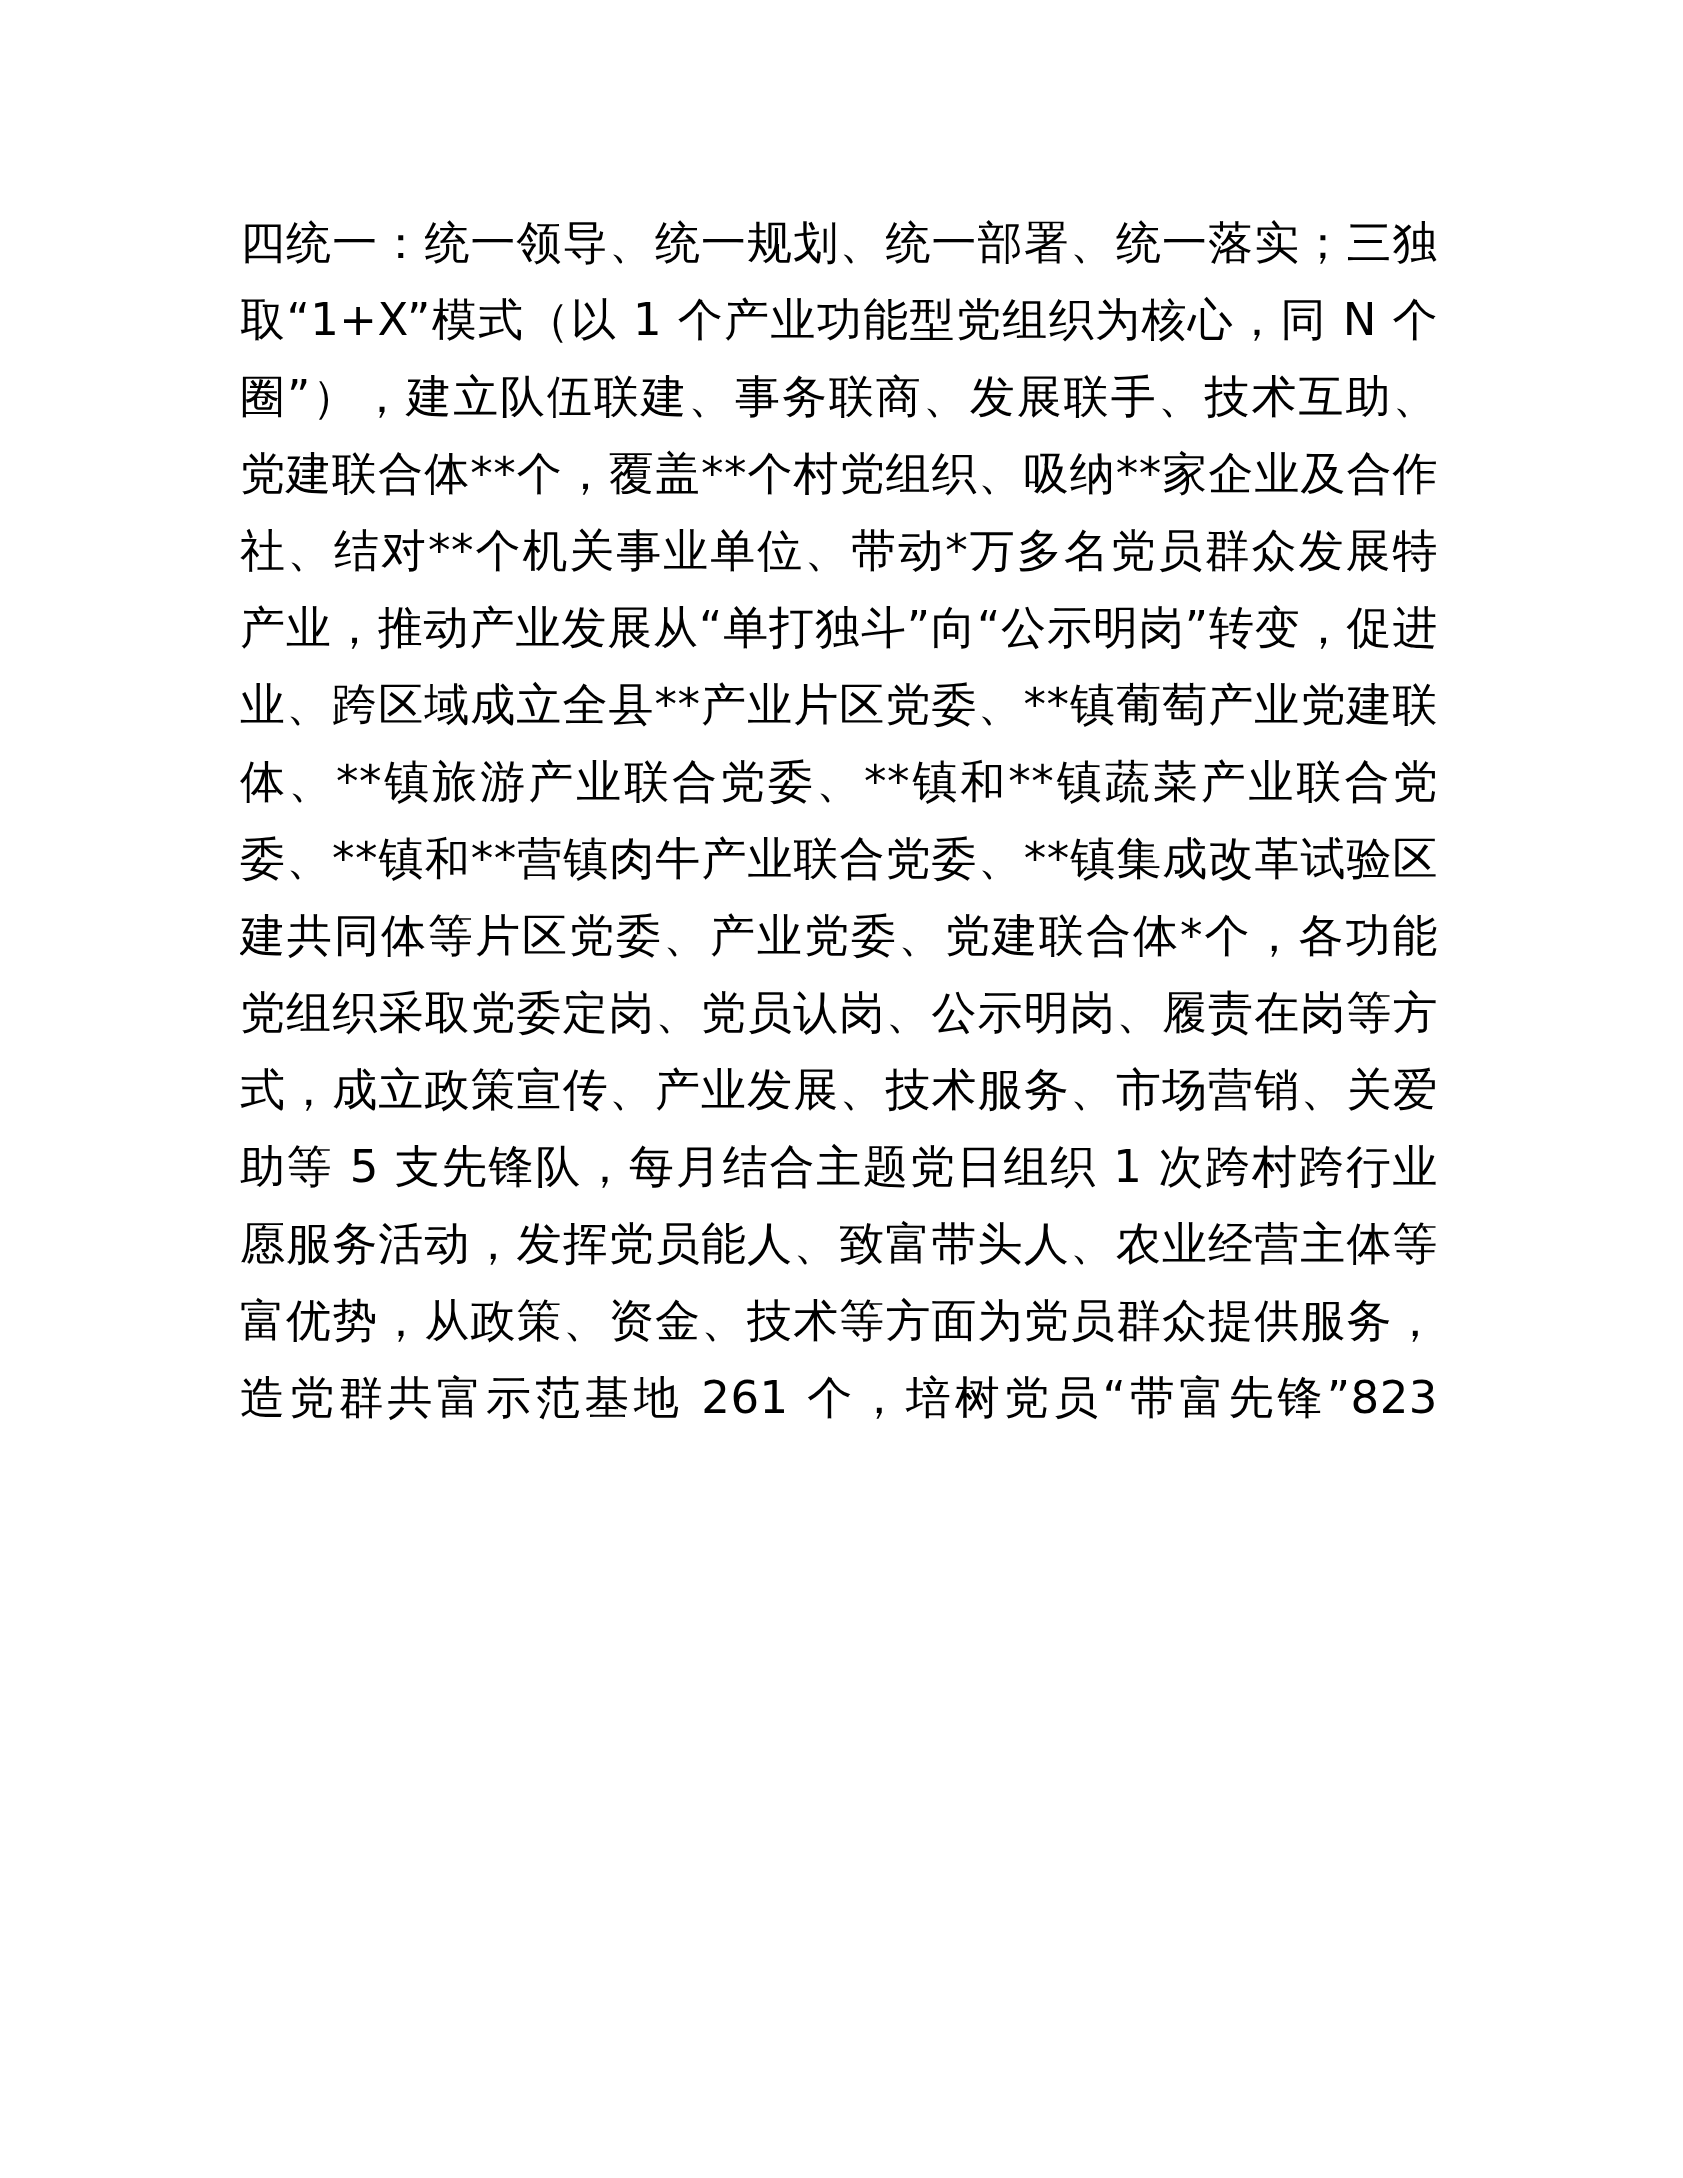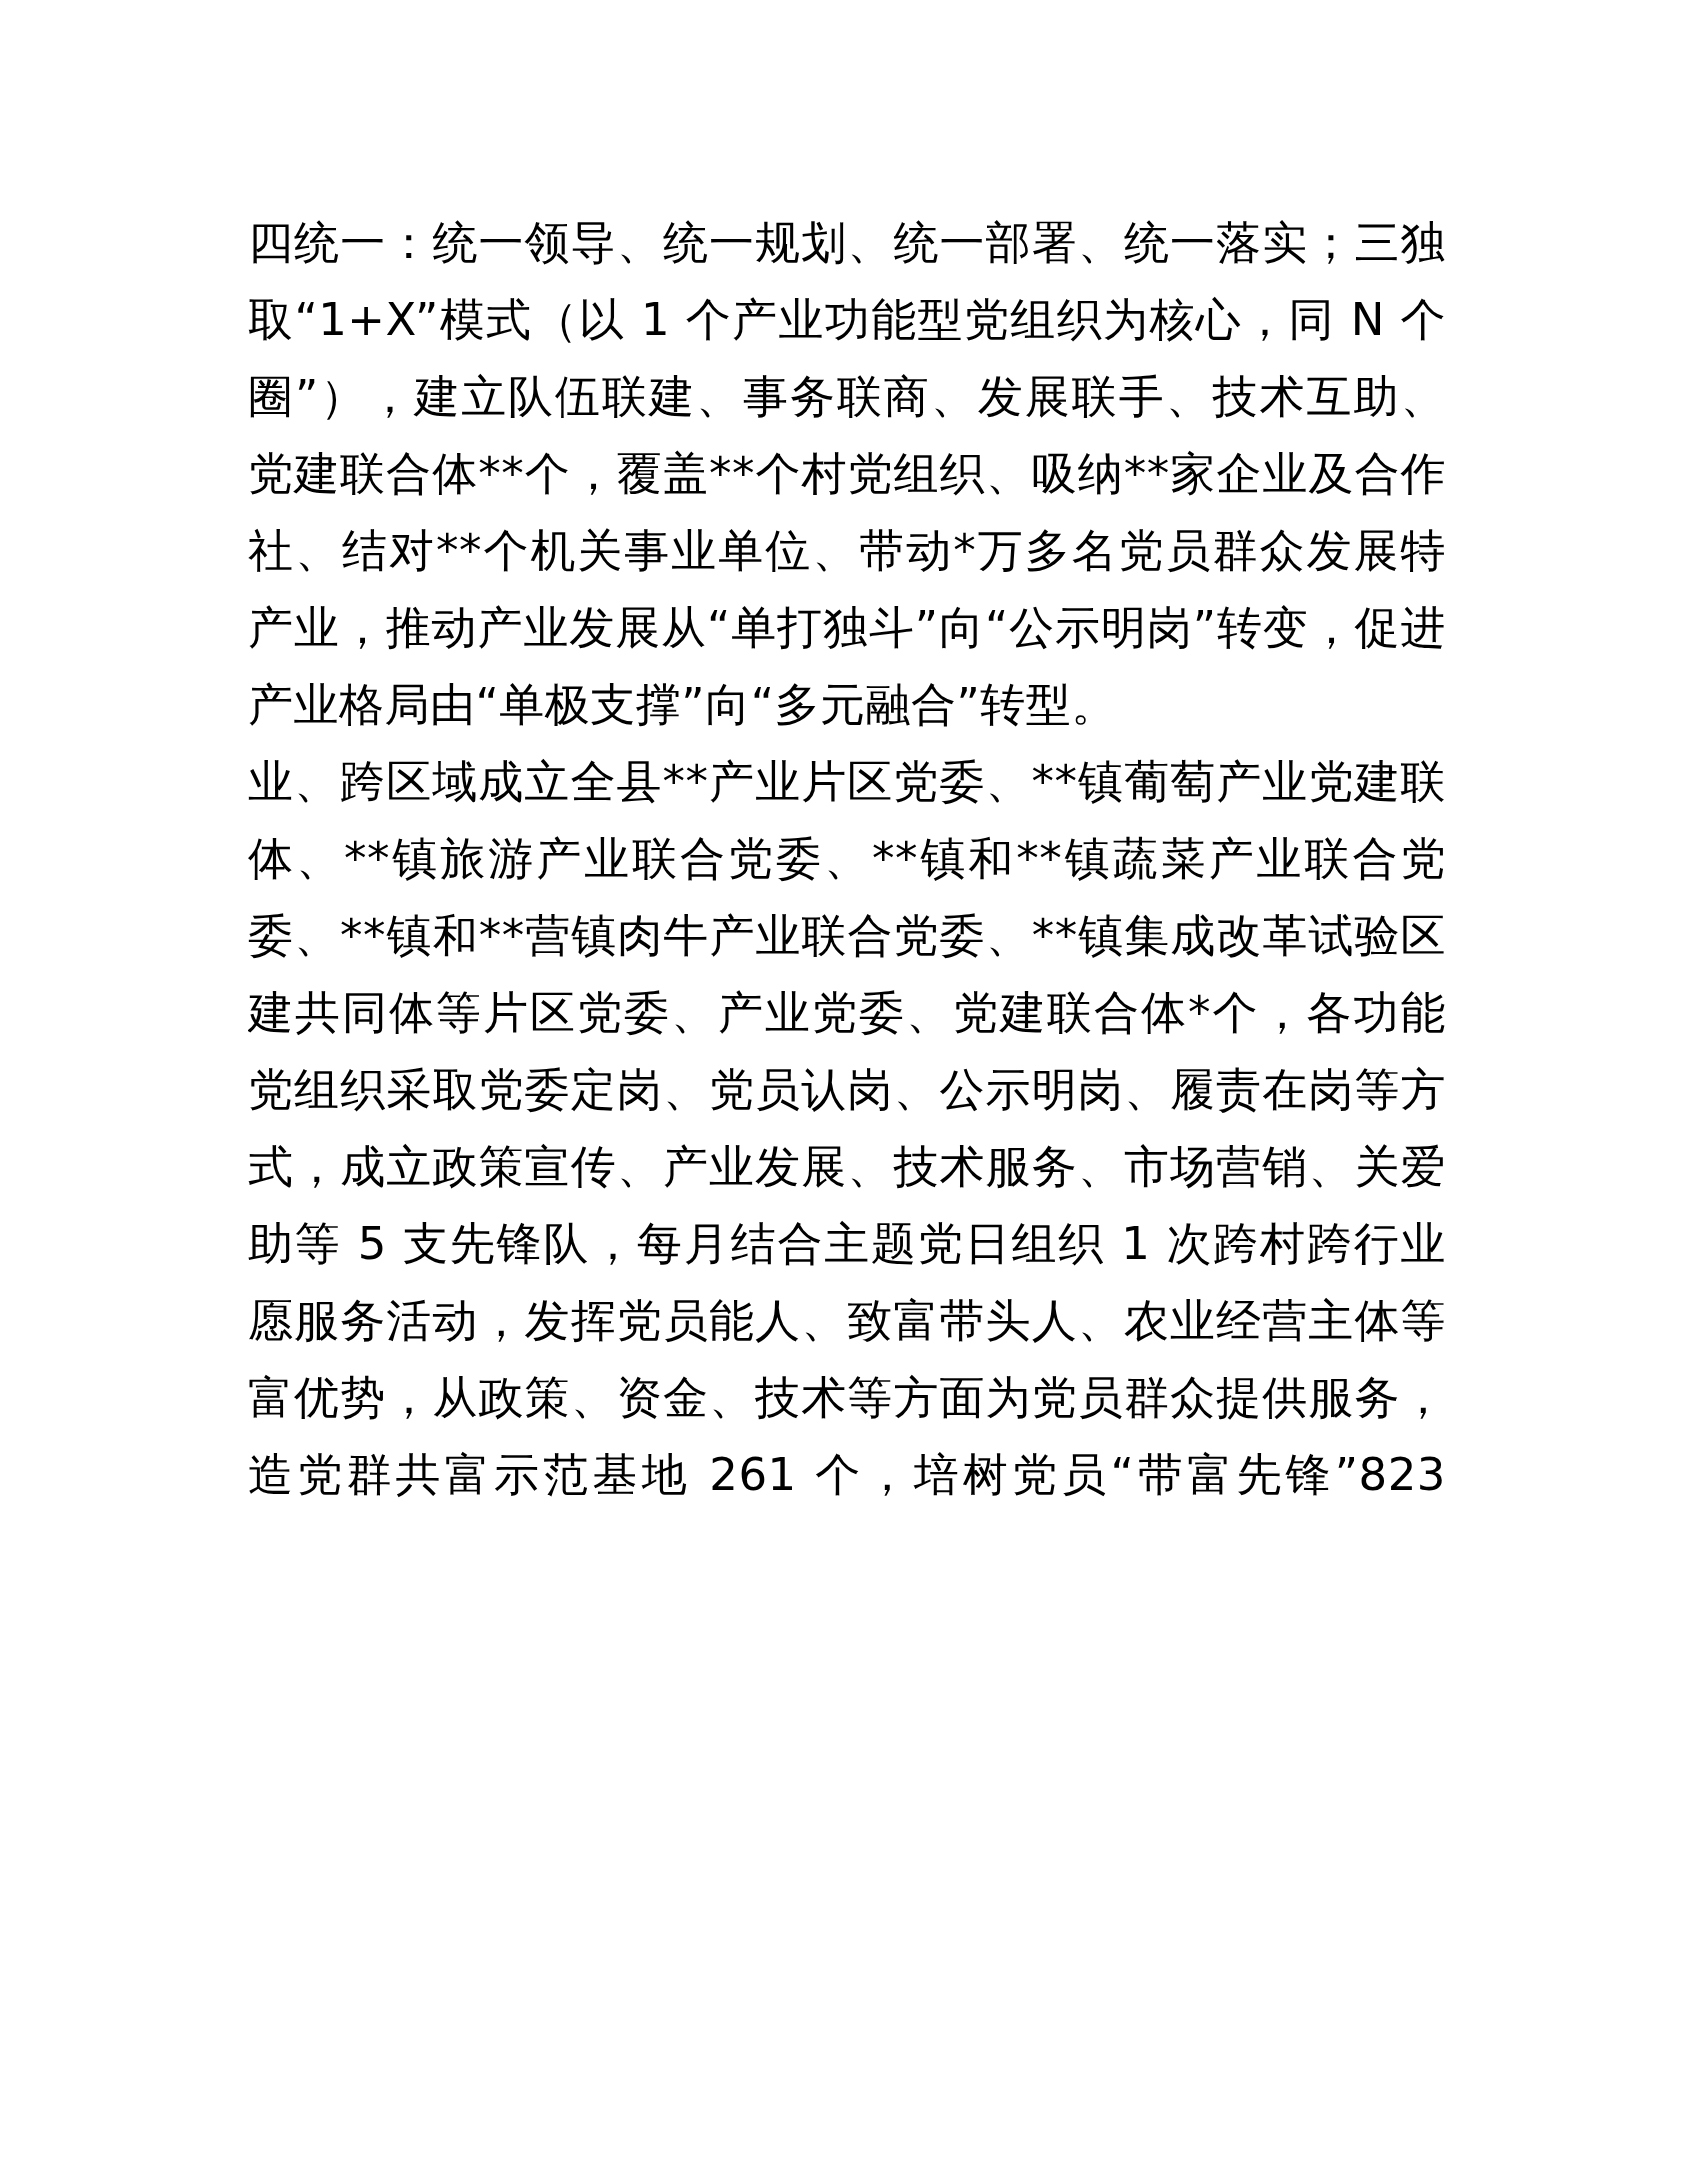--- a/index.html
+++ b/index.html
@@ -14,21 +14,21 @@
   .page {
     position: relative;
     width: 1683px;
     height: 2178px;
     background: #ffffff;
     overflow: hidden;
     font-family: "DejaVu Sans", "Liberation Sans", sans-serif;
   }
   .content {
     position: absolute;
-    left: 248px;
+    left: 240px;
     top: 204px;
     width: 1198px;
     color: #000000;
   }
   .para {
     margin: 0;
     padding: 0;
   }
   .line {
     font-size: 45px;
@@ -53,21 +53,20 @@
 
 <div class="page" style="background: rgb(255, 255, 255);">
   <div class="content" id="doc-body" style="color: rgb(0, 0, 0);">
       <div class="para">
         <div class="line first">四统一：统一领导、统一规划、统一部署、统一落实；三独</div>
         <div class="line">取“1+X”模式（以 1 个产业功能型党组织为核心，同 N 个农</div>
         <div class="line">圈”），建立队伍联建、事务联商、发展联手、技术互助、信</div>
         <div class="line">党建联合体**个，覆盖**个村党组织、吸纳**家企业及合作</div>
         <div class="line">社、结对**个机关事业单位、带动*万多名党员群众发展特色</div>
         <div class="line">产业，推动产业发展从“单打独斗”向“公示明岗”转变，促进</div>
-        <div class="line last">产业格局由“单极支撑”向“多元融合”转型。</div>
       </div>
       <div class="para indented">
         <div class="line">业、跨区域成立全县**产业片区党委、**镇葡萄产业党建联合</div>
         <div class="line">体、**镇旅游产业联合党委、**镇和**镇蔬菜产业联合党</div>
         <div class="line">委、**镇和**营镇肉牛产业联合党委、**镇集成改革试验区党</div>
         <div class="line">建共同体等片区党委、产业党委、党建联合体*个，各功能型</div>
         <div class="line">党组织采取党委定岗、党员认岗、公示明岗、履责在岗等方</div>
         <div class="line">式，成立政策宣传、产业发展、技术服务、市场营销、关爱互</div>
         <div class="line">助等 5 支先锋队，每月结合主题党日组织 1 次跨村跨行业志</div>
         <div class="line">愿服务活动，发挥党员能人、致富带头人、农业经营主体等带</div>

